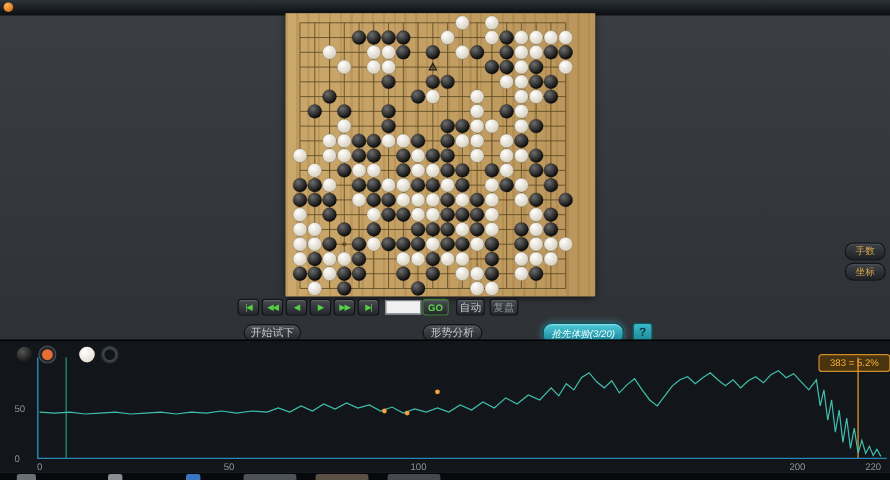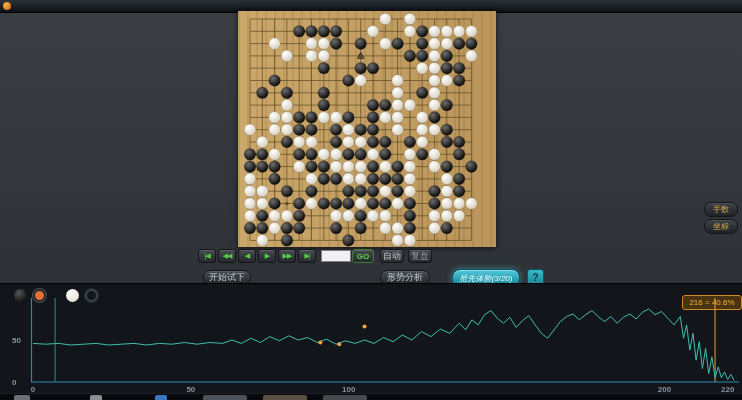--- a/index.html
+++ b/index.html
@@ -39,21 +39,21 @@
   .nav-btn{width:18px;height:14px;border-radius:3px;color:#55d045;font-size:7px;
     letter-spacing:-1px;}
   #move-input{position:absolute;left:321px;top:250px;width:24px;height:10px;
     background:#f1f1f1;border:1px solid #7e8287;font-size:8px;padding:0 2px;}
   #go-btn{position:absolute;left:352px;top:249px;width:22px;height:14px;border-radius:3px;
     color:#5bd44a;border:1px solid #3d7a32;font-weight:bold;font-size:8px;}
   #auto-btn{position:absolute;left:380px;top:249px;width:24px;height:14px;border-radius:3px;}
   #replay-btn{position:absolute;left:408px;top:249px;width:24px;height:14px;border-radius:3px;
     color:#8e9499;}
   #trial-btn{position:absolute;left:203px;top:270px;width:48px;height:15px;border-radius:8px;}
-  #analysis-btn{position:absolute;left:380px;top:270px;width:50px;height:15px;border-radius:8px;}
+  #analysis-btn{position:absolute;left:352px;top:270px;width:50px;height:15px;border-radius:8px;}
   #premium-btn{position:absolute;left:452px;top:269px;width:66px;height:16px;border-radius:8px;
     background:linear-gradient(#4ecbdc,#157f93);border:1px solid #0d5662;color:#eafeff;
     font-size:8px;display:flex;align-items:center;justify-content:center;
     box-shadow:0 0 6px rgba(70,200,220,.55),inset 0 1px 0 rgba(255,255,255,.35);}
   #help-btn{position:absolute;left:527px;top:269px;width:15px;height:15px;border-radius:3px;
     background:linear-gradient(#38bac9,#1b8494);border:1px solid #0d5662;color:#0b3940;
     font-weight:bold;font-size:10px;display:flex;align-items:center;justify-content:center;}
 
   
   #graph-panel{position:absolute;left:0;top:283px;width:742px;height:110px;
@@ -63,21 +63,21 @@
     background:radial-gradient(circle at 35% 30%,#555,#000);}
   .stone-white-ico{width:13px;height:13px;border-radius:50%;
     background:radial-gradient(circle at 35% 30%,#fff,#ddd5c4);}
   .radio-on{width:9px;height:9px;border-radius:50%;background:#e86f33;
     border:2px solid #23272c;box-shadow:0 0 0 1px #4a5058;}
   .radio-off{width:9px;height:9px;border-radius:50%;background:transparent;
     border:2px solid #3c434b;box-shadow:0 0 0 1px #2a2f35;}
   #tooltip{position:absolute;left:682px;top:11px;width:58px;height:13px;border-radius:3px;
     background:#4a3410;border:1px solid #cf8b28;color:#f6b13c;font-size:8px;
     display:flex;align-items:center;justify-content:center;}
-  .tick-label{position:absolute;color:#8a94a0;font-size:8px;font-weight:bold;}
+  .tick-label{position:absolute;color:#8a94a0;font-size:8px;}
 
   
   #taskbar{position:absolute;left:0;top:393px;width:742px;height:7px;background:#07090c;
     border-top:1px solid #1c2025;}
   .tb-ico{position:absolute;top:1px;height:6px;border-radius:2px 2px 0 0;}
 </style>
 </head>
 <body>
 
 <div id="stage">
@@ -358,21 +358,21 @@
 
   <div id="graph-panel">
     <div id="legend">
       <span class="stone-black-ico"></span>
       <span class="radio-on"></span>
       <span style="width:8px;"></span>
       <span class="stone-white-ico"></span>
       <span class="radio-off"></span>
     </div>
     <div id="tooltip">
-      <span>216 = 40.6%</span>
+      <span>383 = 5.2%</span>
     </div>
     <svg id="chart-svg" width="742" height="110" style="position:absolute;left:0;top:0;">
         <line x1="55.1036036036036" y1="14" x2="55.1036036036036" y2="98" stroke="#2fb3a3" stroke-width="1" opacity="0.8"></line>
         <line x1="715.0540540540541" y1="14" x2="715.0540540540541" y2="98" stroke="#f0a030" stroke-width="1"></line>
         <path d="M31.5 14V98H739" stroke="#2a87b8" stroke-width="1.2" fill="none"></path>
         <polyline points="33.0,59.4 45.6,60.2 58.3,59.4 70.9,61.0 83.5,60.2 96.2,59.4 108.8,61.0 121.4,60.2 134.0,59.4 146.7,61.0 159.3,59.4 171.9,60.2 184.6,58.5 197.2,60.2 209.8,58.5 222.5,59.4 231.9,56.0 241.4,59.4 250.9,54.3 260.4,58.5 269.8,52.6 279.3,56.8 288.8,51.8 298.2,56.0 307.7,53.5 317.2,58.5 326.7,55.2 336.1,60.2 345.6,56.8 355.1,59.4 364.6,56.0 374.0,59.4 383.5,53.5 393.0,57.7 402.4,51.0 411.9,56.0 421.4,47.6 430.9,52.6 440.3,45.1 449.8,49.3 459.3,39.2 465.6,45.9 471.9,35.8 478.2,40.9 484.5,30.8 490.9,26.6 497.2,34.2 503.5,39.2 509.8,33.3 516.1,43.4 522.4,36.7 528.8,31.6 535.1,40.9 541.4,49.3 547.7,54.3 554.0,45.9 560.3,37.5 566.6,32.5 573.0,30.0 579.3,35.8 585.6,30.8 591.9,26.6 598.2,32.5 604.5,37.5 610.9,32.5 617.2,39.2 623.5,33.3 629.8,30.0 636.1,35.0 642.4,28.3 648.7,24.9 655.1,30.8 661.4,27.4 667.7,34.2 674.0,40.9 680.3,32.5 683.5,54.3 686.6,40.9 689.8,66.1 693.0,49.3 696.1,76.2 699.3,57.7 702.4,84.6 705.6,64.4 708.7,89.6 711.9,72.8 715.1,93.6 718.2,82.9 721.4,93.8 724.5,87.9 727.7,95.5 730.8,90.4 734.0,96.3" stroke="#3fbfae" stroke-width="1" fill="none"></polyline>
         <circle cx="320.34684684684686" cy="58.52" r="2" fill="#f2a33c"></circle>
         <circle cx="339.2927927927928" cy="60.2" r="2" fill="#f2a33c"></circle>
         <circle cx="364.55405405405406" cy="42.56" r="2" fill="#f2a33c"></circle>
       </svg>

